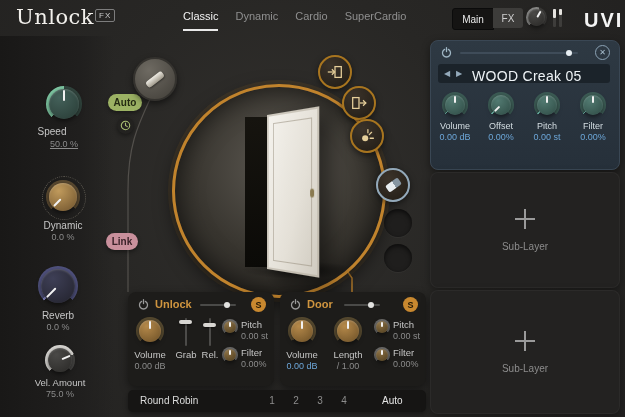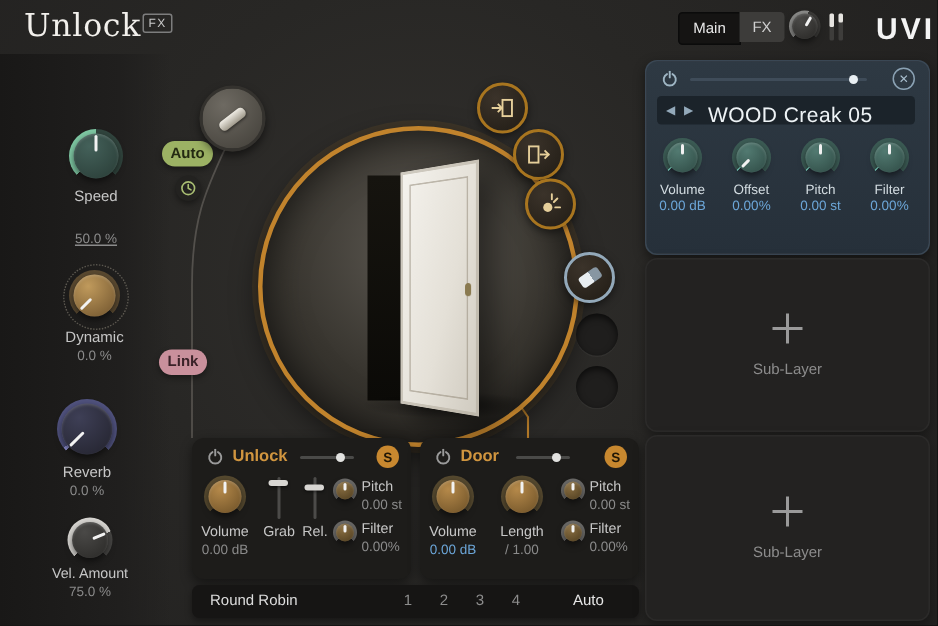--- a/index.html
+++ b/index.html
@@ -108,20 +108,26 @@
   <div class="leftbg"></div>
 
   <svg class="lines" width="625" height="417">
     <path d="M151 97 C 138 125, 128 145, 128 190 L128 292" stroke="#53504c" stroke-width="1.2" fill="none"></path>
     <path d="M341 262 L352 278 L352 292" stroke="#c1832c" stroke-width="1.4" fill="none"></path>
   </svg>
 
   <div class="title">Unlock</div>
   <div class="badge">FX</div>
 
+  <div class="tabs">
+    <span class="tab active">Classic</span>
+    <span class="tab">Dynamic</span>
+    <span class="tab">Cardio</span>
+    <span class="tab">SuperCardio</span>
+  </div>
 
   <div class="hbtn main">Main</div>
   <div class="hbtn fx">FX</div>
 
   <div class="knob sm" style="left:526px;top:7px;width:21px;height:21px;">
     <div class="kring" style="background:conic-gradient(from 225deg,#8d8d8b 0deg 150deg,#3c3b39 150deg 270deg,transparent 270deg 360deg);"></div>
     <div class="kbody" style="--b1:#4a4947;--b2:#272624;"></div>
     <div class="kwrap" style="--rot:30deg;">
         <div class="kind"></div>
       </div>
@@ -138,22 +144,22 @@
 
   <div class="logo">UVI</div>
 
   <div class="knob" style="left:46px;top:86px;width:36px;height:36px;">
     <div class="kring" style="background:conic-gradient(from 225deg,#7fc9a4 0deg 135deg,#31453e 135deg 270deg,transparent 270deg 360deg);"></div>
     <div class="kbody" style="--b1:#44615a;--b2:#283b35;"></div>
     <div class="kwrap" style="--rot:0deg;">
         <div class="kind"></div>
       </div>
   </div>
-  <div class="lbl" style="left:28px;width:72px;top:126px;">Speed</div>
-  <div class="val" style="left:28px;width:72px;top:154px;text-decoration:underline;">50.0 %</div>
+  <div class="lbl" style="left:16px;width:72px;top:126px;">Speed</div>
+  <div class="val" style="left:28px;width:72px;top:139px;text-decoration:underline;">50.0 %</div>
 
   <div class="pill" style="left:108px;top:94px;width:34px;height:17px;background:#9cb264;color:#242a12;">Auto</div>
   <div class="roundbtn" style="left:117px;top:117px;width:17px;height:17px;">
     <svg width="11" height="11" viewBox="0 0 12 12">
       <circle cx="6" cy="6" r="4.6" fill="none" stroke="#a8bd72" stroke-width="1.2"></circle>
       <path d="M6 3.4V6l2 1.2" fill="none" stroke="#a8bd72" stroke-width="1.2" stroke-linecap="round"></path>
     </svg>
   </div>
 
   <div class="ticks" style="left:42px;top:176px;width:42px;height:42px;"></div>

